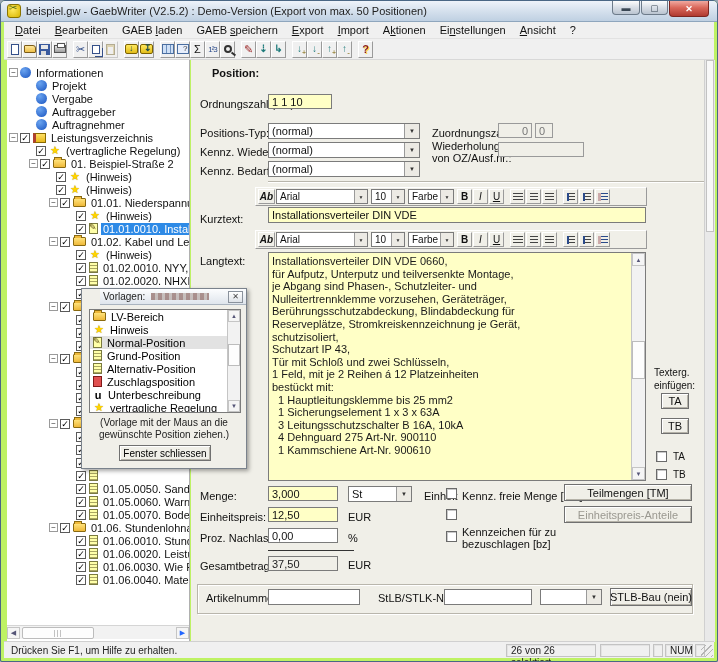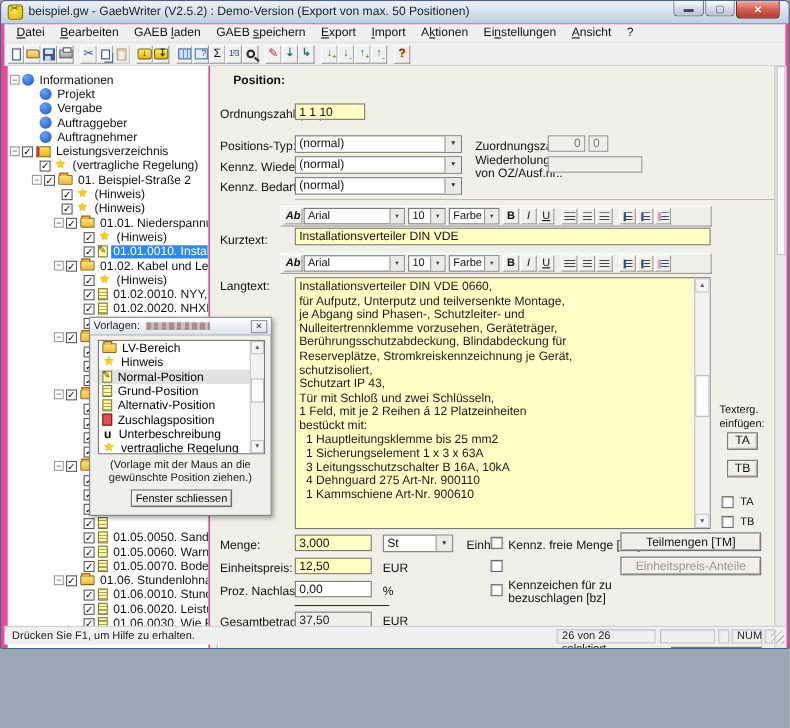--- a/index.html
+++ b/index.html
@@ -1,18 +1,18 @@
 <!DOCTYPE html>
 <html><head>
 <meta charset="utf-8">
 <style>
   html,body{margin:0;padding:0;background:#9aa7b4;}
   *{box-sizing:border-box;}
-  .win{position:relative;width:718px;height:590px;font-family:"Liberation Sans",sans-serif;
-       background:#ec4899;border:1px solid #4a6785;border-radius:5px 5px 2px 2px;overflow:hidden;}
+  .win{position:relative;width:718px;height:662px;font-family:"Liberation Sans",sans-serif;
+       background:#bef264;border:1px solid #4a6785;border-radius:5px 5px 2px 2px;overflow:hidden;}
   .frame{position:absolute;left:3px;right:3px;top:0;bottom:3px;}
   
   .titlebar{position:absolute;left:0;right:0;top:0;height:21px;
      background:linear-gradient(#eef3fa,#d3dfec 55%,#bfd0e2);border-bottom:1px solid #8fa6bd;
      display:flex;align-items:center;padding-left:6px;}
   .appicon{width:14px;height:14px;margin-right:5px;position:relative;background:radial-gradient(circle at 40% 40%,#ffe95e,#d8b500);border-radius:3px;border:1px solid #8a7400;}
   .appicon::after{content:"✂";position:absolute;left:1px;top:-3px;font-size:10px;color:#4e6b1c;}
   .title-text{font-size:11px;color:#222;white-space:nowrap;}
   .winbtns{position:absolute;top:0;right:8px;display:flex;}
   .wbtn{height:14px;border:1px solid #6d7b8a;border-top:none;border-radius:0 0 4px 4px;
@@ -128,21 +128,21 @@
   .langbox{position:absolute;left:264px;top:251px;width:378px;height:229px;border:1px solid #7b7b7b;background:#ffffc6;}
   .langtext{position:absolute;left:3px;top:2px;right:16px;bottom:2px;font-size:11px;line-height:12.6px;white-space:pre;overflow:hidden;color:#1a1a1a;}
   .vscroll{position:absolute;right:0;top:0;bottom:0;width:14px;background:#f2f2f2;border-left:1px solid #c5c5c5;}
   .vscroll .up{position:absolute;top:0;left:0;right:0;height:13px;}
   .vscroll .dn{position:absolute;bottom:0;left:0;right:0;height:13px;}
   .vsb{background:#f5f5f5;border:1px solid #c5c5c5;font-size:6px;color:#557;display:flex;align-items:center;justify-content:center;}
   .vthumb{position:absolute;left:0;right:0;background:#fdfdfd;border:1px solid #bcbcbc;}
   
   .palette{position:absolute;left:77px;top:287px;width:166px;height:181px;background:#f0efe9;border:1px solid #7a828c;
            box-shadow:2px 2px 4px rgba(0,0,0,.35);z-index:10;font-size:11px;}
-  .pal-title{position:absolute;left:0;right:0;top:0;height:16px;background:linear-gradient(#fcfdfe,#dfe5ec);
+  .pal-title{position:absolute;left:18px;right:0;top:0;height:16px;background:linear-gradient(#fcfdfe,#dfe5ec);
              border-bottom:1px solid #aab4bf;display:flex;align-items:center;padding:0 3px;}
   .pal-title .t{font-size:10px;color:#222;}
   .pal-smudge{width:58px;height:7px;margin-left:6px;background:repeating-linear-gradient(90deg,#8b6560 0 4px,#b5a9a4 4px 7px);opacity:.7;}
   .pal-close{position:absolute;right:3px;top:2px;width:15px;height:12px;border:1px solid #8a929c;background:linear-gradient(#fff,#dfe3e8);
              font-size:8px;line-height:10px;text-align:center;color:#444;}
   .pal-list{position:absolute;left:7px;top:20px;width:152px;height:104px;background:#fff;border:1px solid #7b7b7b;overflow:hidden;}
   .pal-item{height:13px;display:flex;align-items:center;padding-left:3px;white-space:nowrap;}
   .pal-item.sel{background:#e2e2e2;}
   .pal-item .tic{margin-right:5px;}
   .pal-vscroll{position:absolute;right:0;top:0;bottom:0;width:13px;background:#f2f2f2;border-left:1px solid #c5c5c5;}

